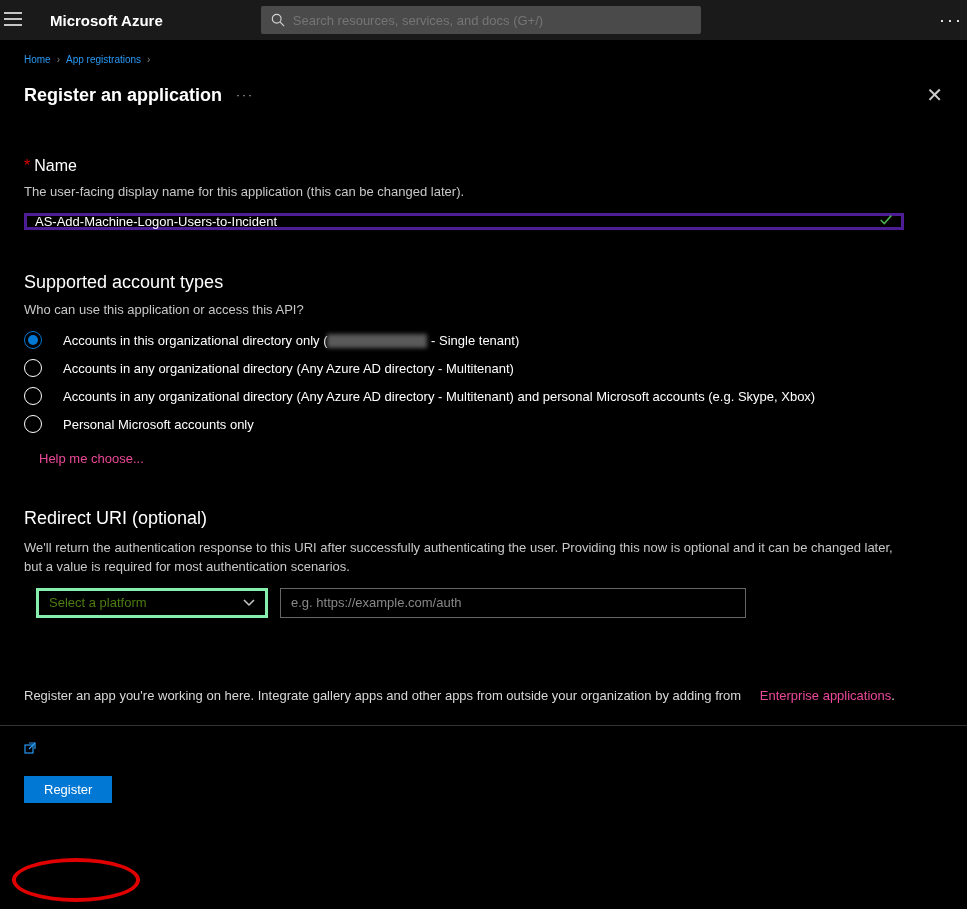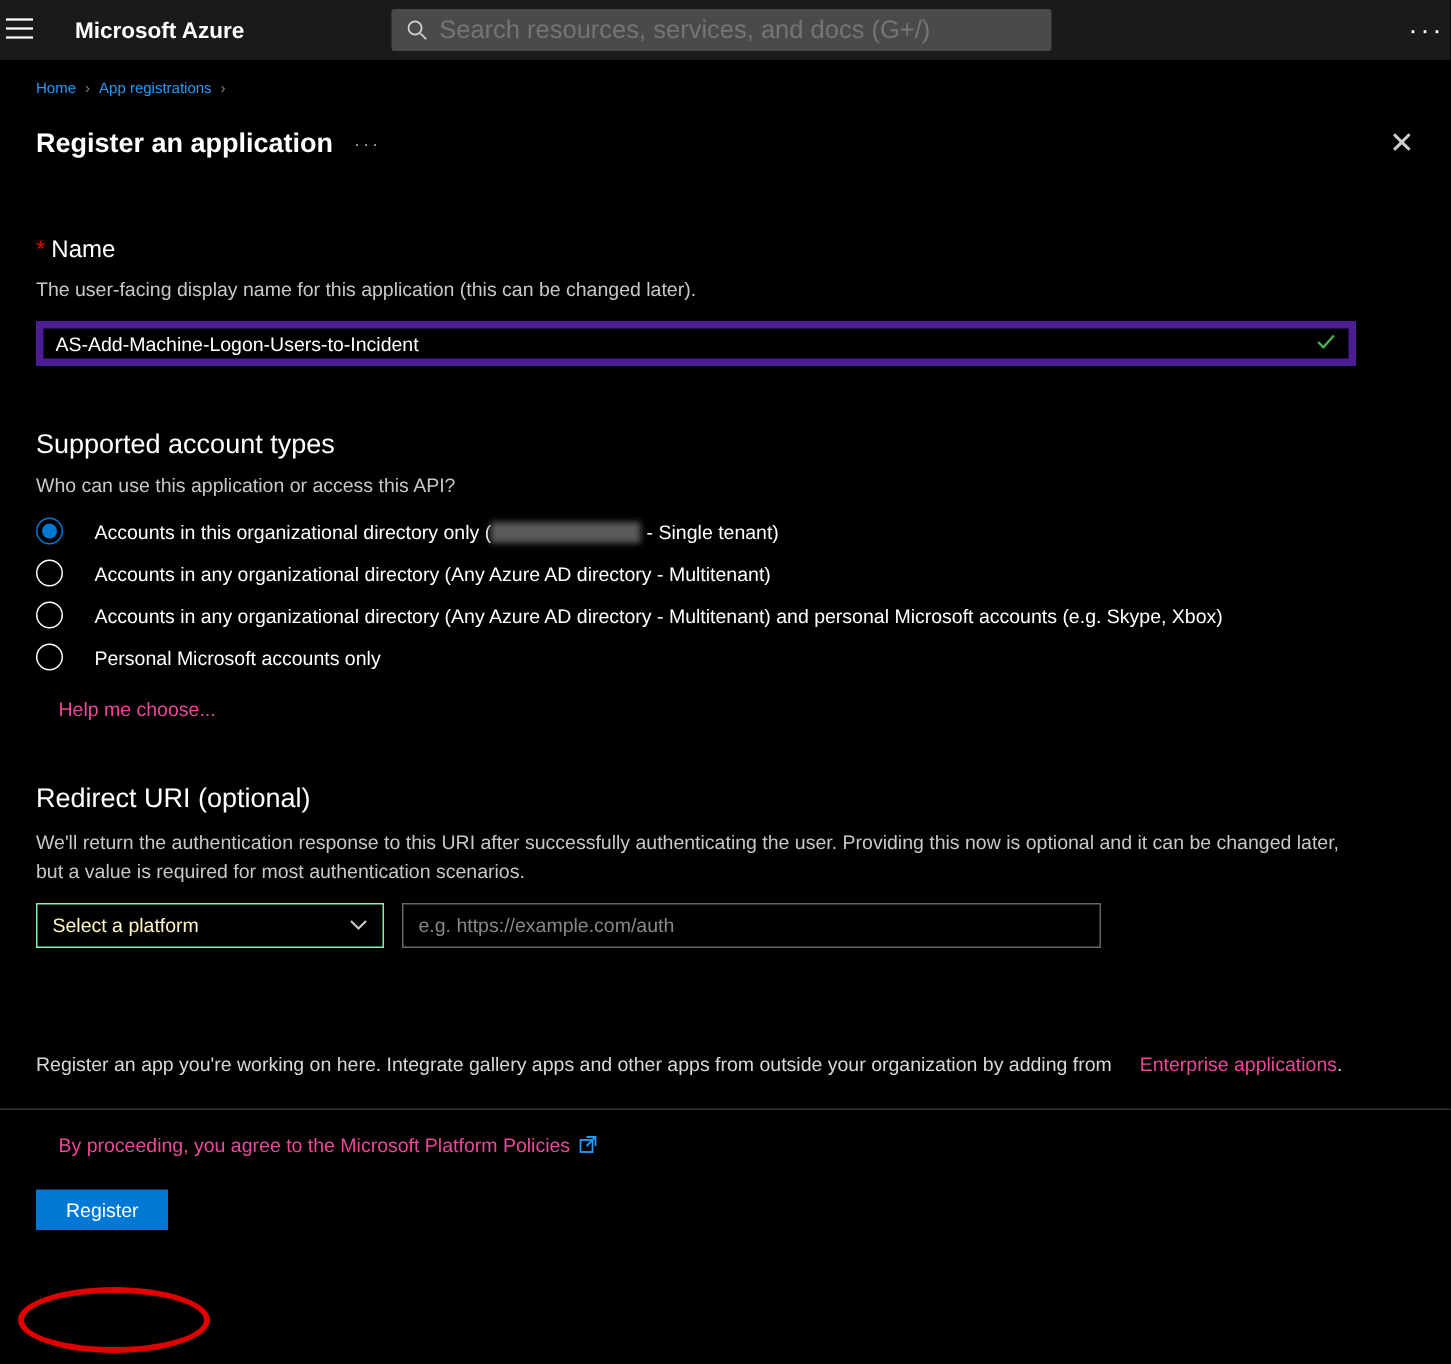--- a/index.html
+++ b/index.html
@@ -35,21 +35,21 @@
     padding: 0 10px;
     color: #d5d5d5;
   }
   .searchbox svg { margin-right: 8px; flex: 0 0 auto; }
   .searchbox input {
     background: transparent;
     border: none;
     outline: none;
     color: #f0abfc;
     width: 100%;
-    font-size: 17px;
+    font-size: 13px;
   }
   .top-ellipsis { margin-left: auto; color: #ffffff; font-size: 18px; letter-spacing: 2px; }
 
   .content { padding: 14px 24px 0 24px; }
 
   
   .breadcrumbs { display: flex; align-items: center; gap: 6px; color: #7abbff; font-size: 10px; }
   .breadcrumbs a { color: #2899f5; text-decoration: none; }
   .breadcrumbs .chev { color: #808080; }
 
@@ -58,22 +58,22 @@
   .page-title { font-size: 18px; font-weight: 700; }
   .title-dots { margin-left: 14px; color:#bbb; font-size:12px; letter-spacing:2px; }
   .close-x { margin-left:auto; color:#ccc; font-size:20px; }
 
   .section-label { font-size: 16px; font-weight: 400; color:#ffffff; margin-bottom:8px; }
   .required-star { color: #e00000; margin-right:4px; }
   .helper { color: #c8c8c8; font-size: 13px; margin-bottom: 12px; line-height:1.4; }
 
   .name-input-wrap {
     position: relative;
-    border: 5px solid #4c1d95;
-    height: 30px;
+    border: 3px solid #4c1d95;
+    height: 17px;
     display: flex;
     align-items: center;
     padding: 0 8px;
     width: 880px;
   }
   .name-input {
     background: transparent;
     border: none;
     outline: none;
     color: #ffffff;
@@ -96,23 +96,23 @@
   .redacted {
     display:inline-block; width:100px; height:14px;
     background:#5a5a5a; filter: blur(2px); vertical-align:middle;
   }
 
   .link { color:#ec4899; text-decoration:none; font-size:13px; cursor:pointer;margin-left:15px; }
   .help-link { display:inline-block; margin-top:18px; }
 
   .redirect-row { display:flex; gap:12px; margin-top:12px; }
   .platform-select {
-    border:1px solid #86efac; height:30px; width:232px;
+    border:3px solid #86efac; height:30px; width:232px;
     display:flex; align-items:center; justify-content:space-between; padding:0 10px;
-    color:#fef9c3; font-size:13px;
+    color:#4d7c0f; font-size:13px;margin-left:12px;
   }
   .uri-input {
     border:1px solid #666; height:30px; width:466px; padding:0 10px;
     background:transparent; color:#ffffff; font-size:13px; outline:none;
   }
   .uri-input::placeholder { color:#888; }
 
   .gallery-note { margin-top:70px; color:#d8d8d8; font-size:13px; }
 
   
@@ -243,21 +243,20 @@
   <div class="gallery-note">
     <span>Register an app you're working on here. Integrate gallery apps and other apps from outside your organization by adding from </span><a class="link">Enterprise applications</a><span>.</span>
   </div>
 
 </div>
 
 <div class="divider"></div>
 
 <div class="footer">
   <div class="policy-row">
-    <a class="link">By proceeding, you agree to the Microsoft Platform Policies</a>
     <span class="ext-icon">
       <svg width="12" height="12" viewBox="0 0 12 12">
           <g stroke="#2899f5" stroke-width="1.2" fill="none">
             <rect x="1" y="3" width="8" height="8"></rect>
             <polyline points="5,1 11,1 11,7"></polyline>
             <line x1="11" y1="1" x2="5" y2="7"></line>
           </g>
         </svg>
     </span>
   </div>

